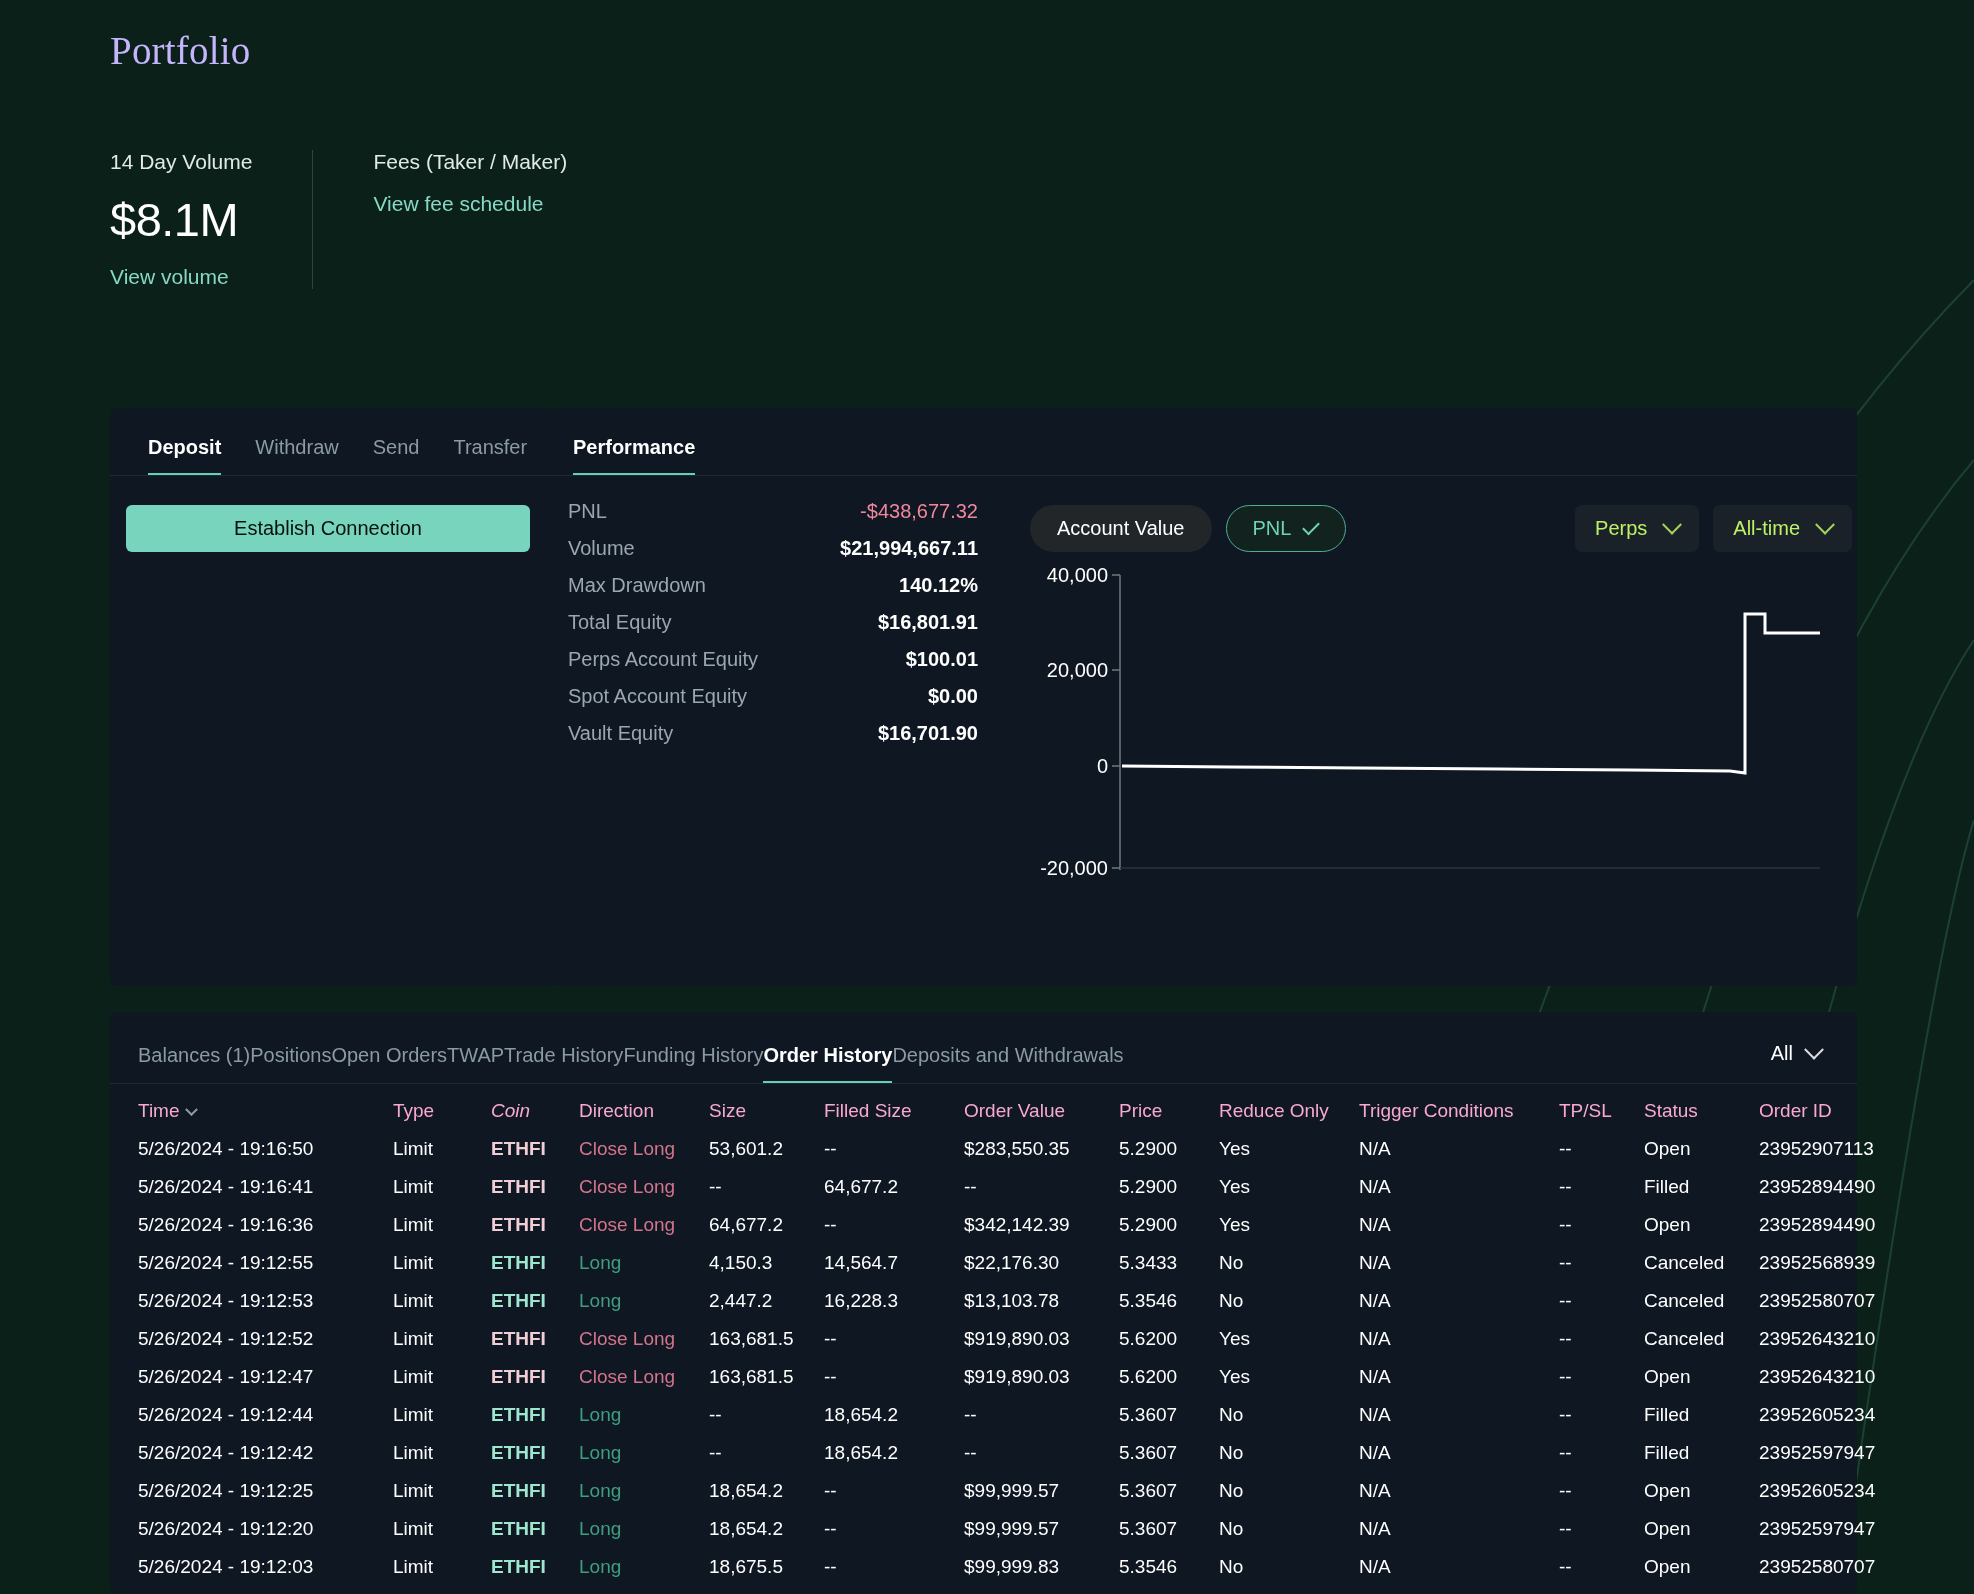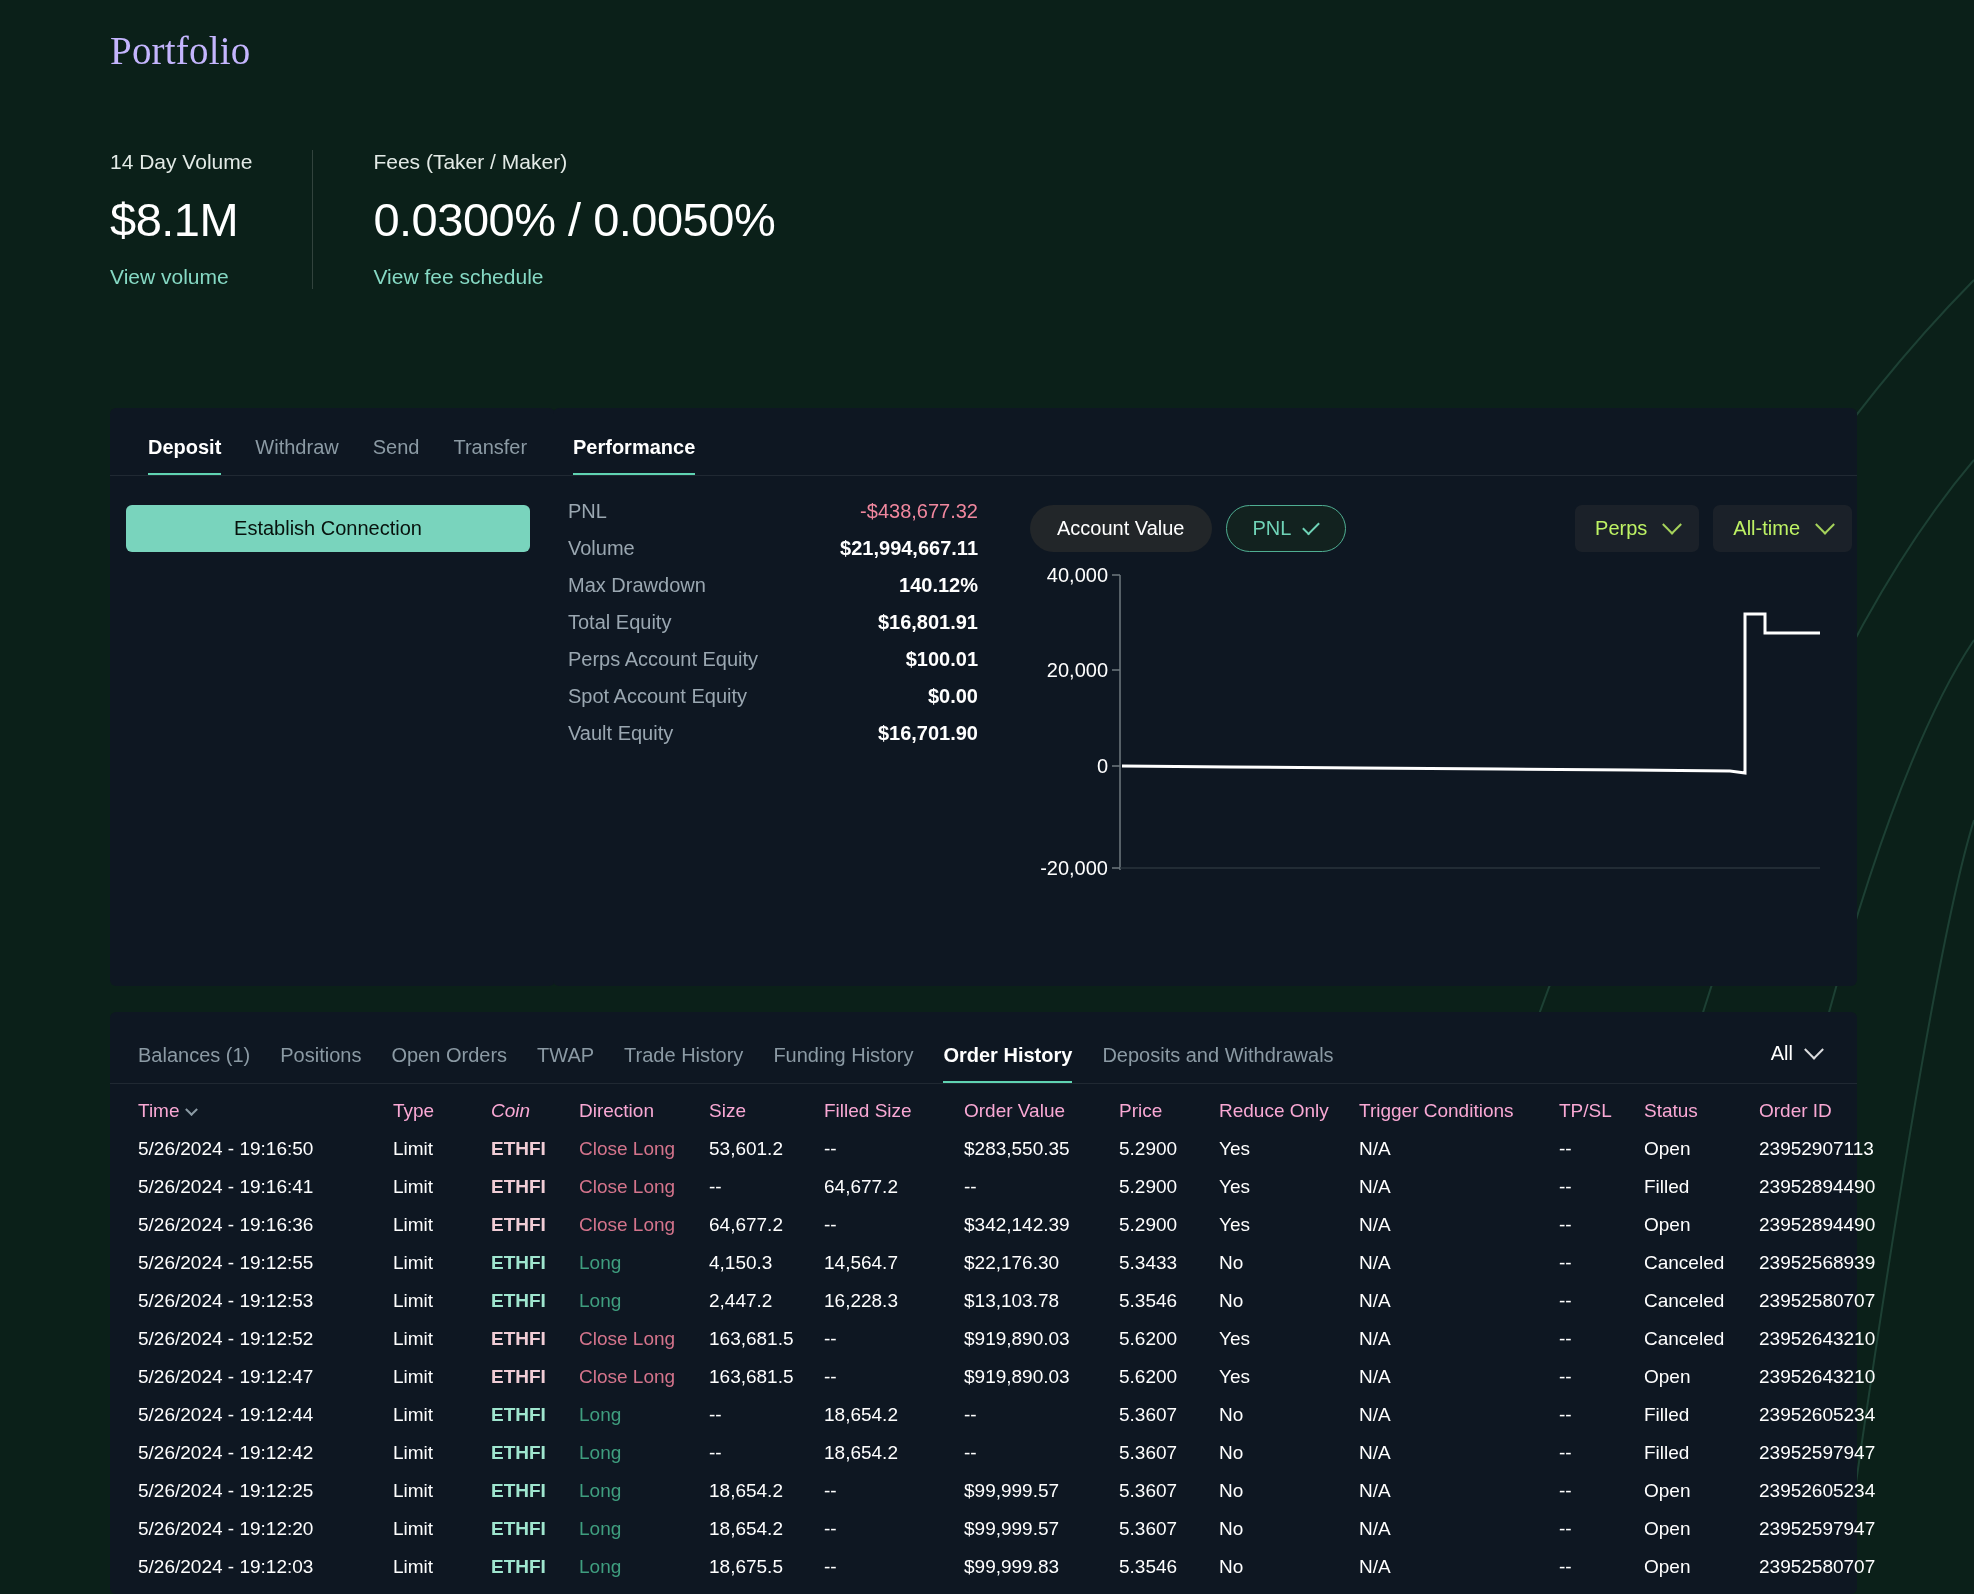--- a/index.html
+++ b/index.html
@@ -69,21 +69,21 @@
           border-bottom: 2px solid currentColor; transform: rotate(45deg) translate(-3px,-3px);
           opacity: .85; }
   .check { width: 16px; height: 9px; border-left: 2px solid currentColor;
            border-bottom: 2px solid currentColor; transform: rotate(-45deg); margin-bottom: 4px; }
 
   
   .chart-wrap { position: absolute; left: 1030px; top: 560px; width: 820px; height: 340px; z-index: 3; }
 
   
   .table-panel { left: 110px; top: 1012px; width: 1747px; height: 582px; }
-  .table-tabs { display: flex; align-items: flex-end; gap: 30px; padding: 0 28px;
+  .table-tabs { display: flex; align-items: flex-end; padding: 0 28px;
                 height: 72px; border-bottom: 1px solid rgba(255,255,255,.08); position: relative; }
   .filter-dd { position: absolute; right: 36px; bottom: 18px; display: flex; align-items: center;
                gap: 14px; color: #ffffff; font-size: 20px; cursor: pointer; }
   table { width: 100%; border-collapse: collapse; table-layout: fixed; }
   thead th { font-size: 19px; color: #f9a8d4; font-weight: 400; text-align: left;
              padding: 16px 0 8px 0; white-space: nowrap; }
   tbody td { font-size: 19px; color: #ffffff; padding: 8px 0; white-space: nowrap; }
   .tbl-inner { padding: 0 28px; }
   .dir-long { color: #3f9e7f; }
   .dir-close { color: #d4748c; }
@@ -116,21 +116,20 @@
   </div>
 
   <div class="stats">
     <div class="stat">
       <div class="stat-label">14 Day Volume</div>
       <div class="stat-value">$8.1M</div>
       <div class="stat-link">View volume</div>
     </div>
     <div class="stat second">
       <div class="stat-label">Fees (Taker / Maker)</div>
-      <div class="stat-value">0.0300% / 0.0050%</div>
       <div class="stat-link">View fee schedule</div>
     </div>
   </div>
 
   <div class="panel left-panel">
     <div class="tabbar">
       <div class="tab active">Deposit</div>
       <div class="tab">Withdraw</div>
       <div class="tab">Send</div>
       <div class="tab">Transfer</div>

